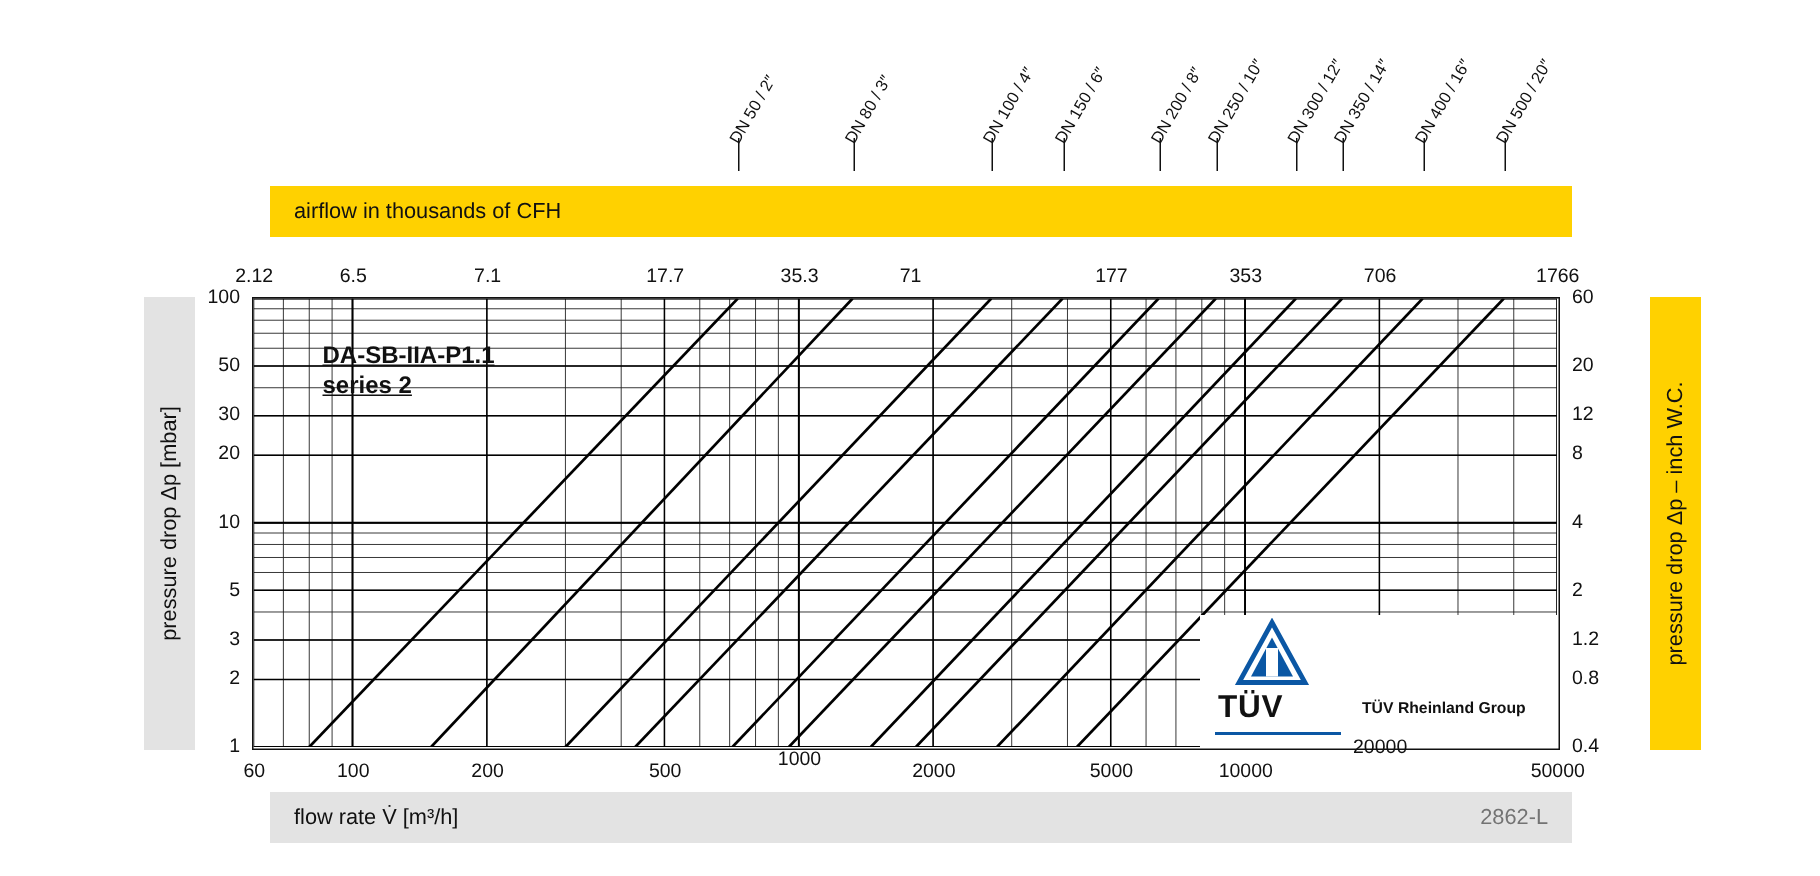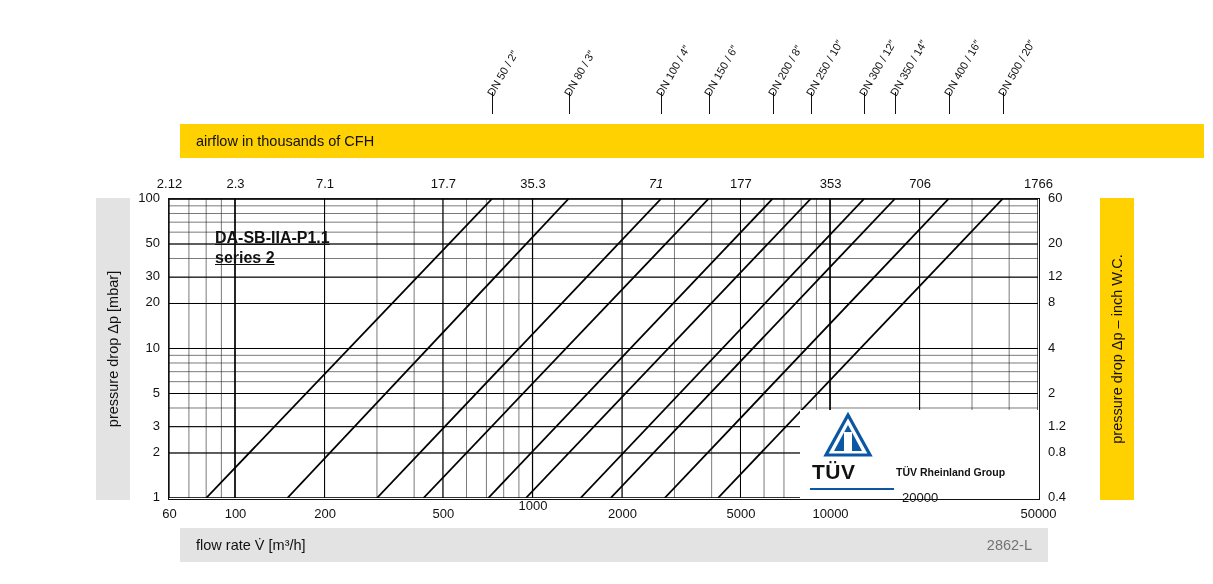--- a/index.html
+++ b/index.html
@@ -21,21 +21,21 @@
     transform:rotate(-60deg);
   }
   .dn-tick{
     position:absolute;
     width:1px;background:#111;
   }
 
   
   .banner-top{
     position:absolute;
-    left:180px;top:124px;width:1024px;height:34px;
+    left:180px;top:124px;width:868px;height:34px;
     background:#FFD100;
     display:flex;align-items:center;
   }
   .banner-top span{
     font-size:14.5px;color:#111;margin-left:16px;
   }
   .banner-right{
     position:absolute;
     left:1100px;top:198px;width:34px;height:302px;
     background:#FFD100;
@@ -94,21 +94,21 @@
   .tuv{
     position:absolute;left:800px;top:410px;width:238px;height:88px;
     background:#fff;
   }
   .tuv .mark{position:absolute;left:22px;top:2px;}
   .tuv .tuvtext{
     position:absolute;left:12px;top:50px;
     font-size:21px;font-weight:bold;color:#111;letter-spacing:0.5px;
   }
   .tuv .grp{
-    position:absolute;left:96px;top:56px;
+    position:absolute;left:108px;top:56px;
     font-size:10.5px;font-weight:bold;color:#111;white-space:nowrap;
   }
   .tuv .ul{
     position:absolute;left:10px;top:78px;width:84px;height:2px;background:#0b57a4;
   }
 </style>
 </head>
 <body>
 
 <div id="dn-layer">
@@ -133,25 +133,25 @@
     <div class="dn-tick" style="left: 1003.04px; top: 92px; height: 22px;"></div>
     <div class="dn-label" style="left: 1006.04px; top: 86px;">DN 500 / 20″</div>
   </div>
 
 <div class="banner-top">
   <span>airflow in thousands of CFH</span>
 </div>
 
 <div id="top-ticks">
     <div class="axt" style="left: 169.5px; top: 176px; transform: translateX(-50%);">2.12</div>
-    <div class="axt" style="left: 235.504px; top: 176px; transform: translateX(-50%);">2.3</div>
+    <div class="axt" style="left: 235.504px; top: 176px; transform: translateX(-50%);">6.5</div>
     <div class="axt" style="left: 325.067px; top: 176px; transform: translateX(-50%);">7.1</div>
     <div class="axt" style="left: 443.461px; top: 176px; transform: translateX(-50%);">17.7</div>
     <div class="axt" style="left: 533.024px; top: 176px; transform: translateX(-50%);">35.3</div>
-    <div class="axt" style="left: 656px; top: 176px; transform: translateX(-50%); font-style: italic;">71</div>
+    <div class="axt" style="left: 607px; top: 176px; transform: translateX(-50%);">71</div>
     <div class="axt" style="left: 740.981px; top: 176px; transform: translateX(-50%);">177</div>
     <div class="axt" style="left: 830.543px; top: 176px; transform: translateX(-50%); text-align: right;">353</div>
     <div class="axt" style="left: 920.105px; top: 176px; transform: translateX(-50%);">706</div>
     <div class="axt" style="left: 1038.5px; top: 176px; transform: translateX(-50%);">1766</div>
   </div>
 
 <div class="banner-left">
   <span>pressure drop Δp [mbar]</span>
 </div>
 

